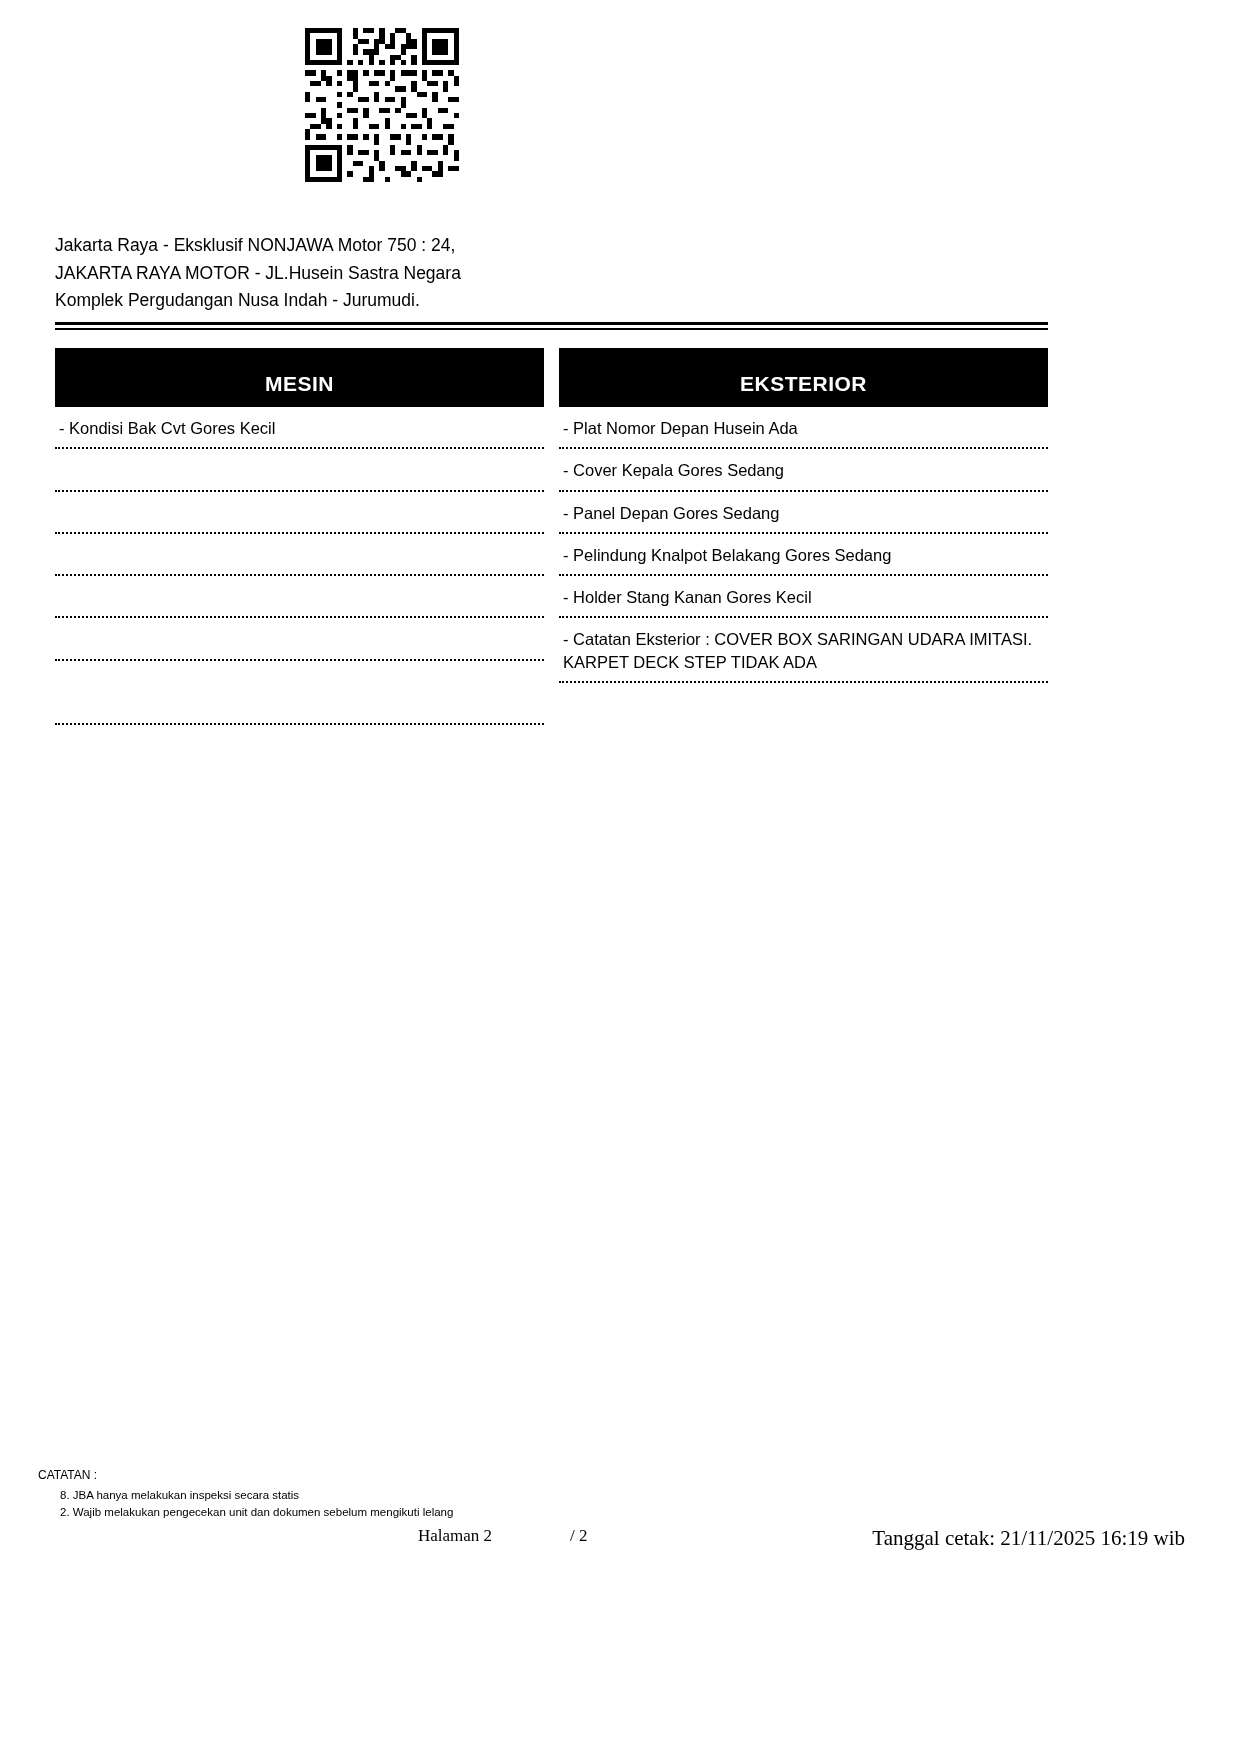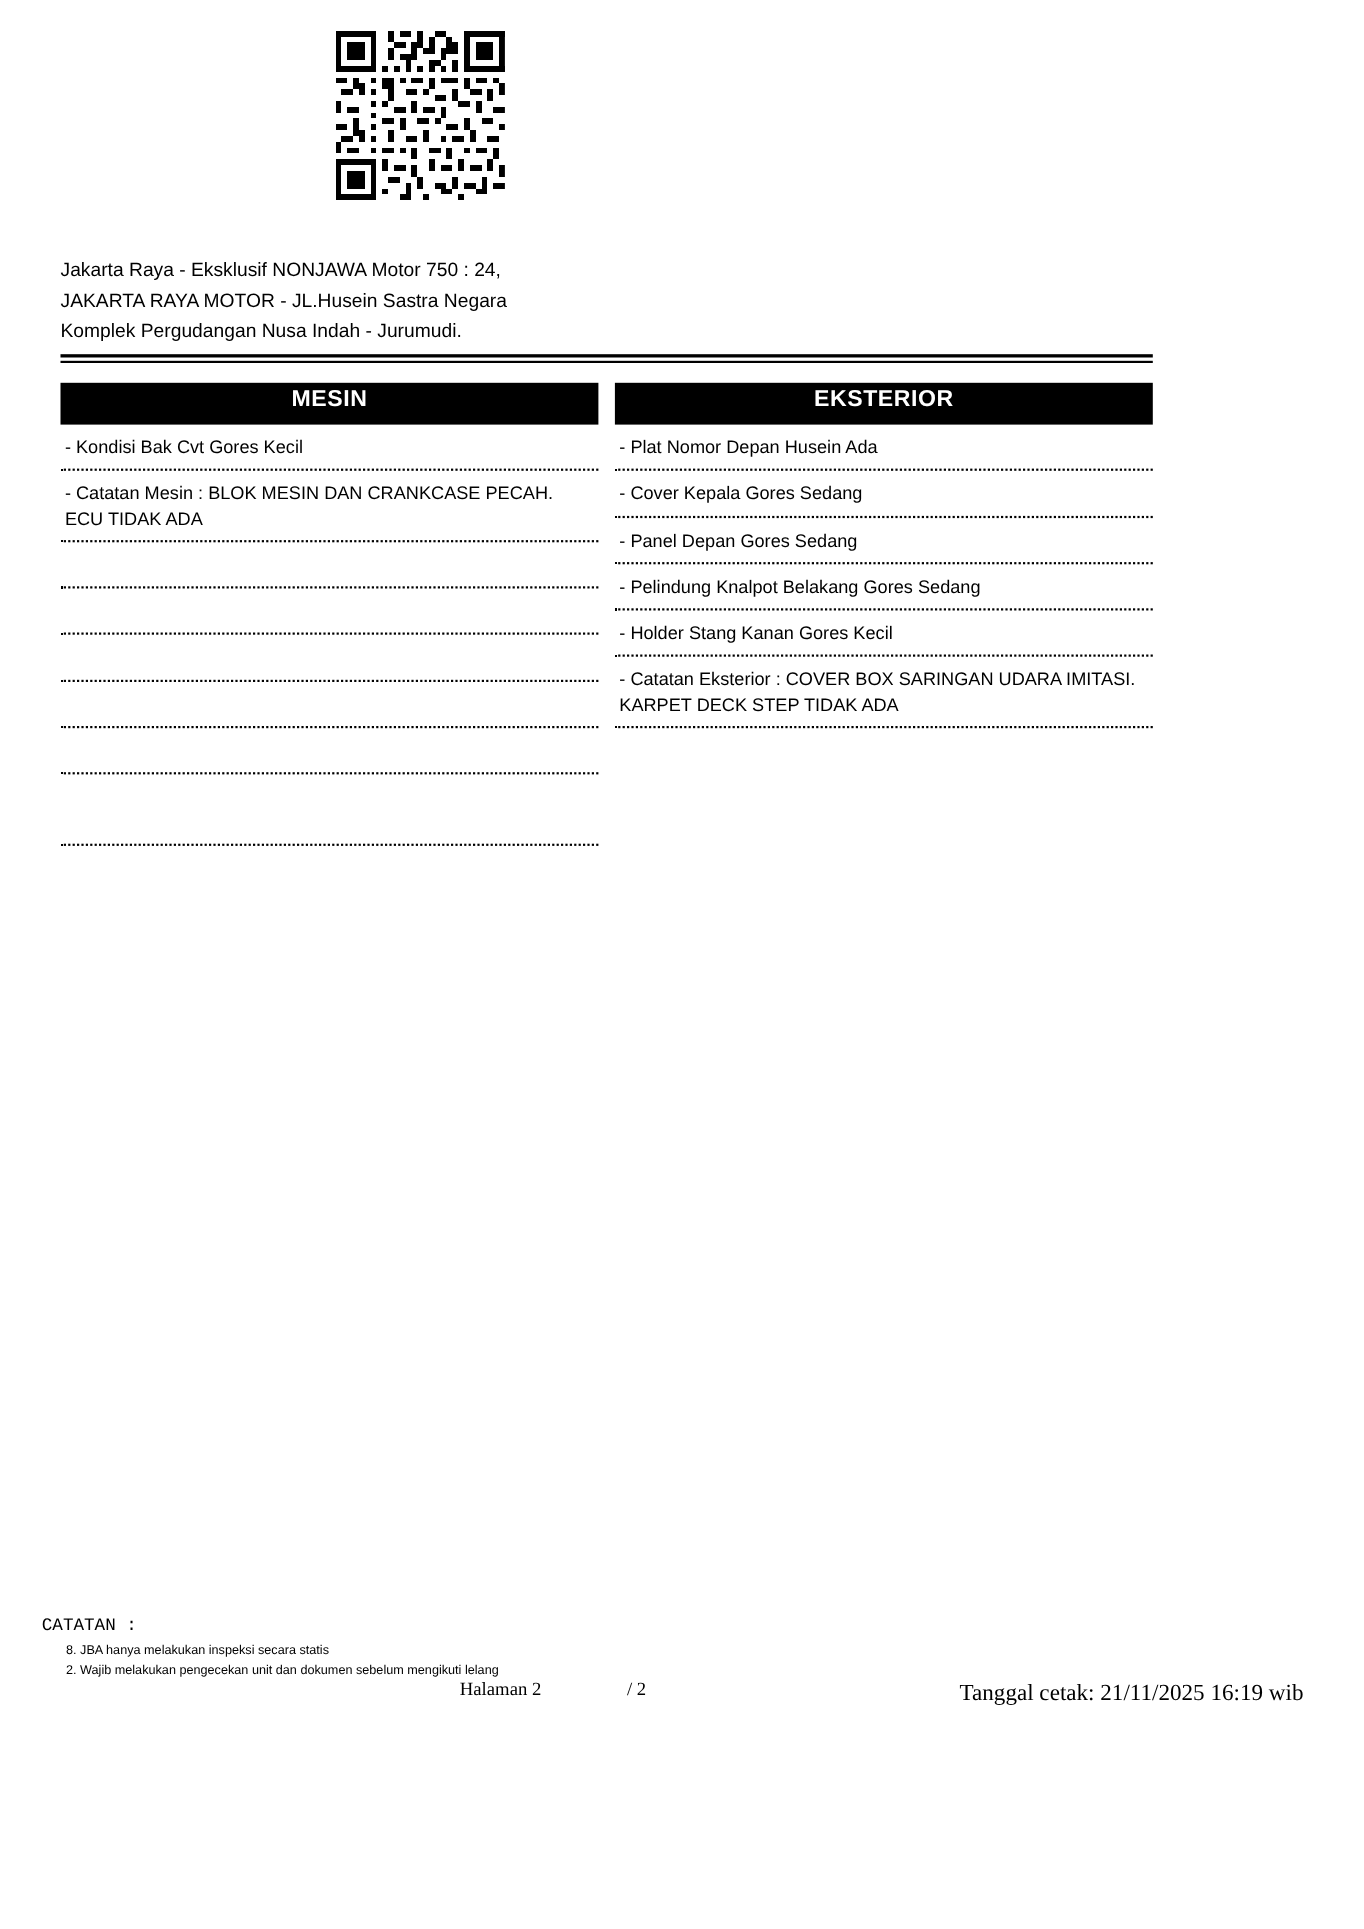--- a/index.html
+++ b/index.html
@@ -101,21 +101,21 @@
   .col-left { left: 0; }
   .col-right { left: 504px; }
 
   .col-head {
     background: #000;
     color: #fff;
     text-align: center;
     font-size: 21px;
     font-weight: bold;
     letter-spacing: 0.5px;
-    padding: 3px 0 11px 0;
+    padding: 24px 0 11px 0;
   }
   .rows { margin-top: 0; }
   .row {
     border-bottom: 2px dotted #000;
     padding: 10px 4px 8px 4px;
     font-size: 16.5px;
     line-height: 1.35;
     min-height: 22px;
     box-sizing: border-box;
   }
@@ -123,21 +123,21 @@
   .row .l2 { display: block; }
 
   
   .footer-note {
     position: absolute;
     left: 38px;
     top: 1466px;
     font-size: 11.5px;
     line-height: 1.55;
   }
-  .footer-note .title { font-size: 16px; font-family: Liberation Mono, monospace; }
+  .footer-note .title { font-size: 12px; }
   .footer-note ol {
     margin: 2px 0 0 0;
     padding-left: 22px;
     list-style: none;
   }
   .footer-note li { white-space: nowrap; }
 
   .footer-bar {
     position: absolute;
     left: 0;
@@ -338,24 +338,20 @@
   </div>
 
   <div class="cols">
 
     <div class="col col-left">
       <div class="col-head">MESIN</div>
       <div class="rows">
         <div class="row">
           <span>- Kondisi Bak Cvt Gores Kecil</span>
         </div>
-        <div class="row">
-          <span>- Catatan Mesin :  BLOK MESIN DAN CRANKCASE PECAH.</span>
-          <span class="l2">ECU TIDAK ADA</span>
-        </div>
         <div class="row blank">&nbsp;</div>
         <div class="row blank">&nbsp;</div>
         <div class="row blank">&nbsp;</div>
         <div class="row blank">&nbsp;</div>
         <div class="row blank">&nbsp;</div>
         <div class="row blank">&nbsp;<span class="l2">&nbsp;</span></div>
       </div>
     </div>
 
     <div class="col col-right">

